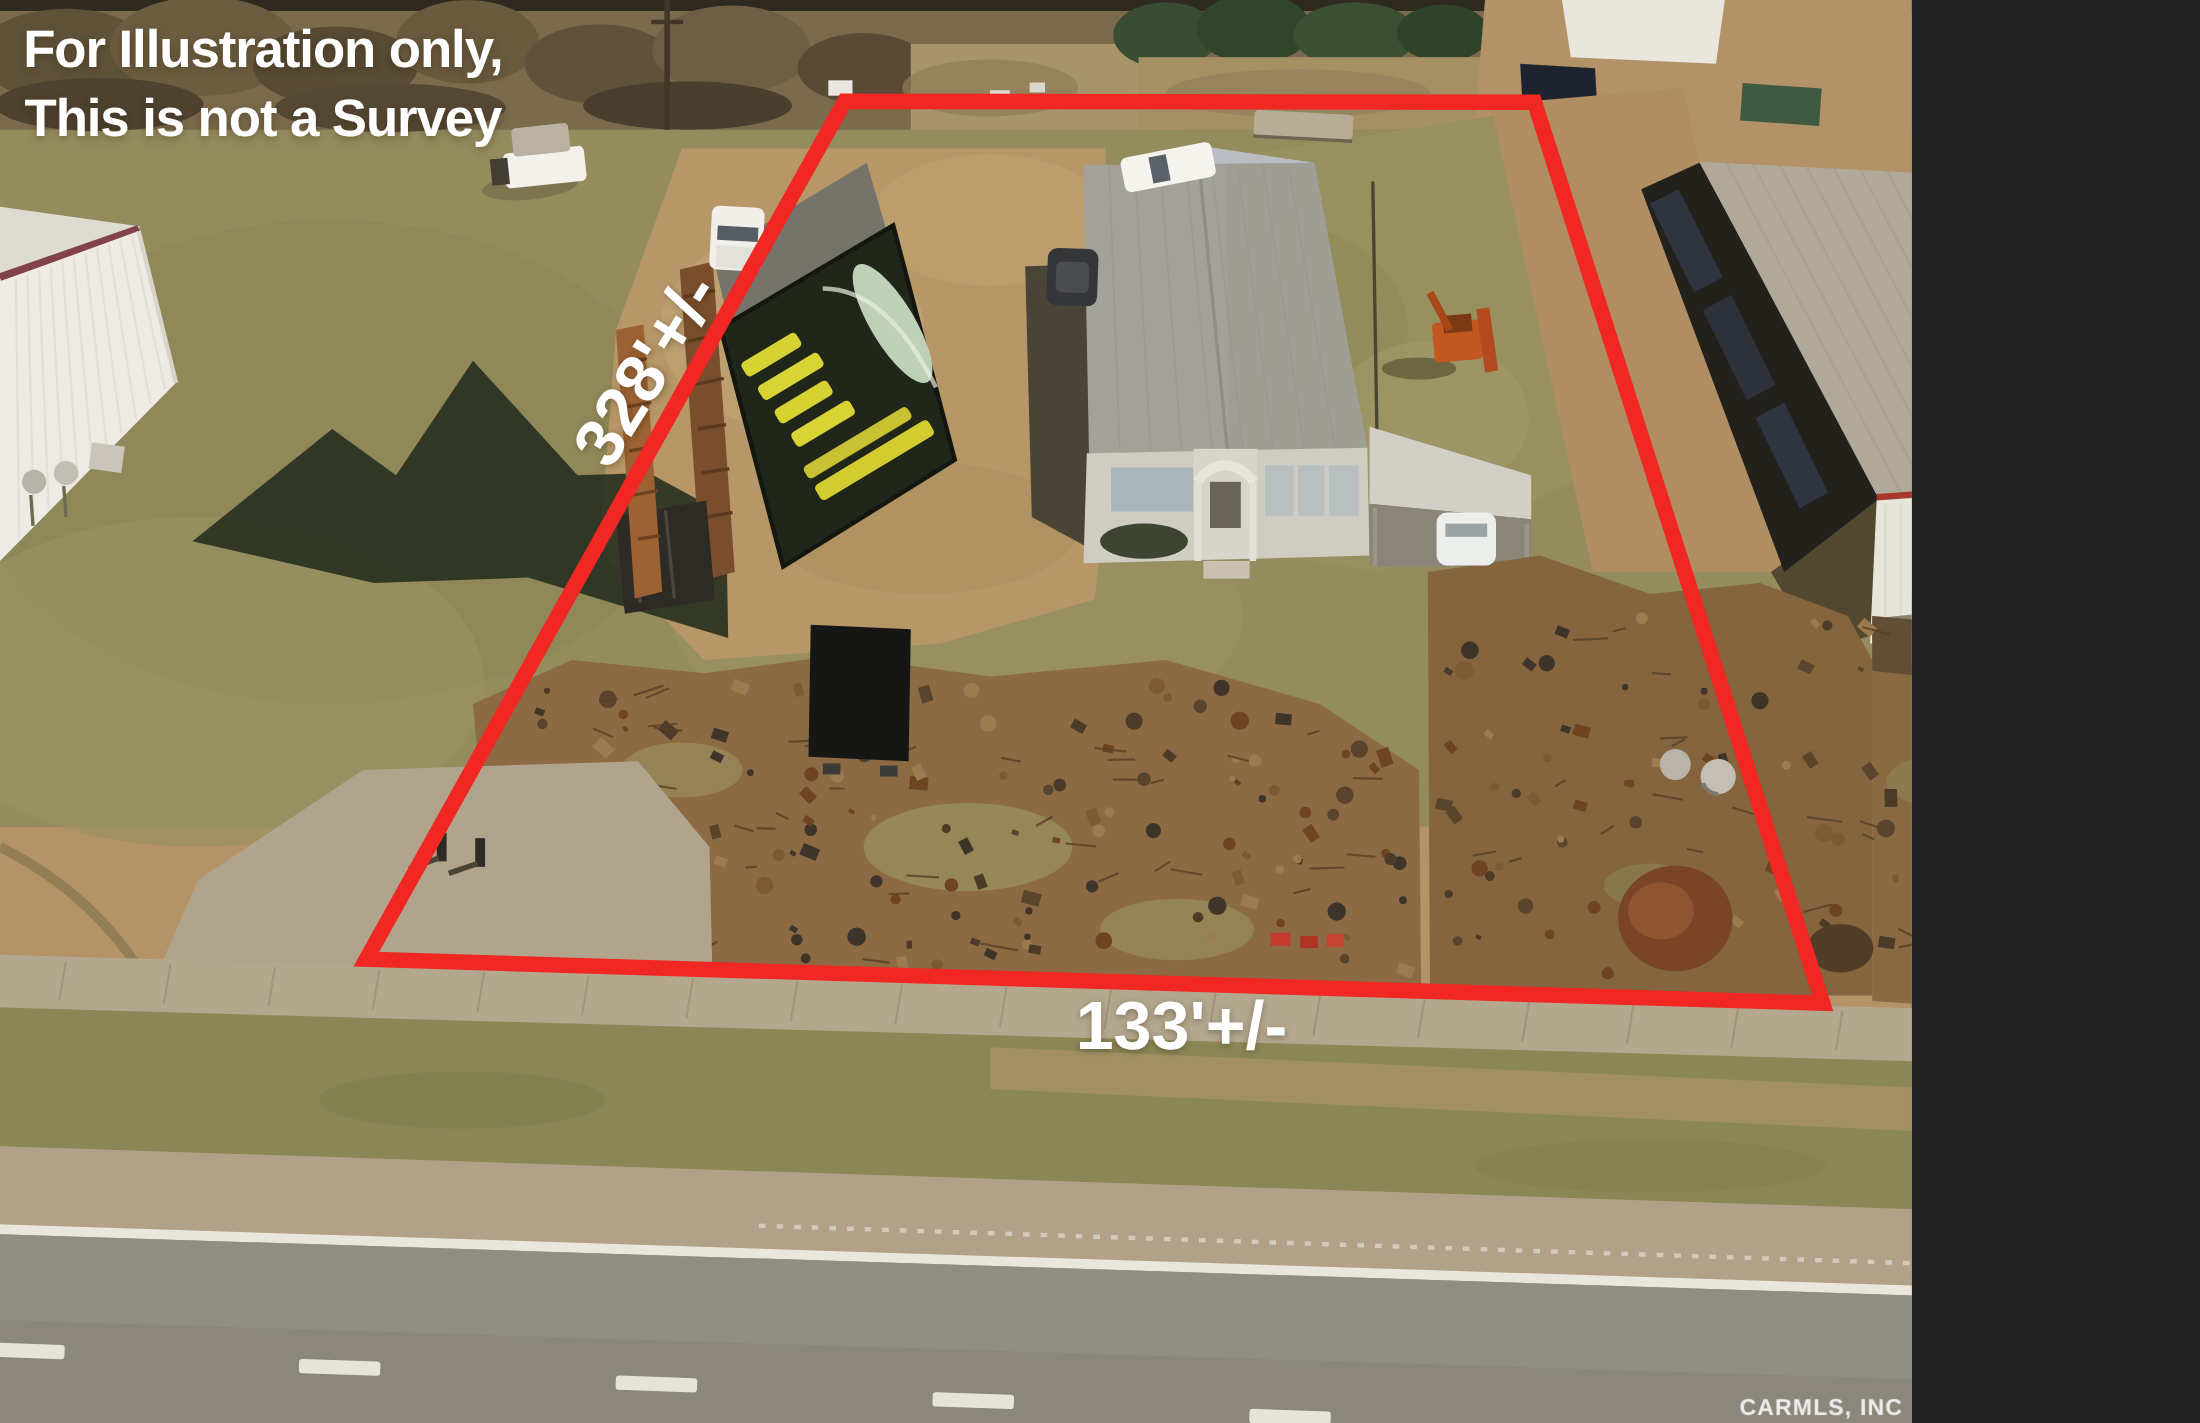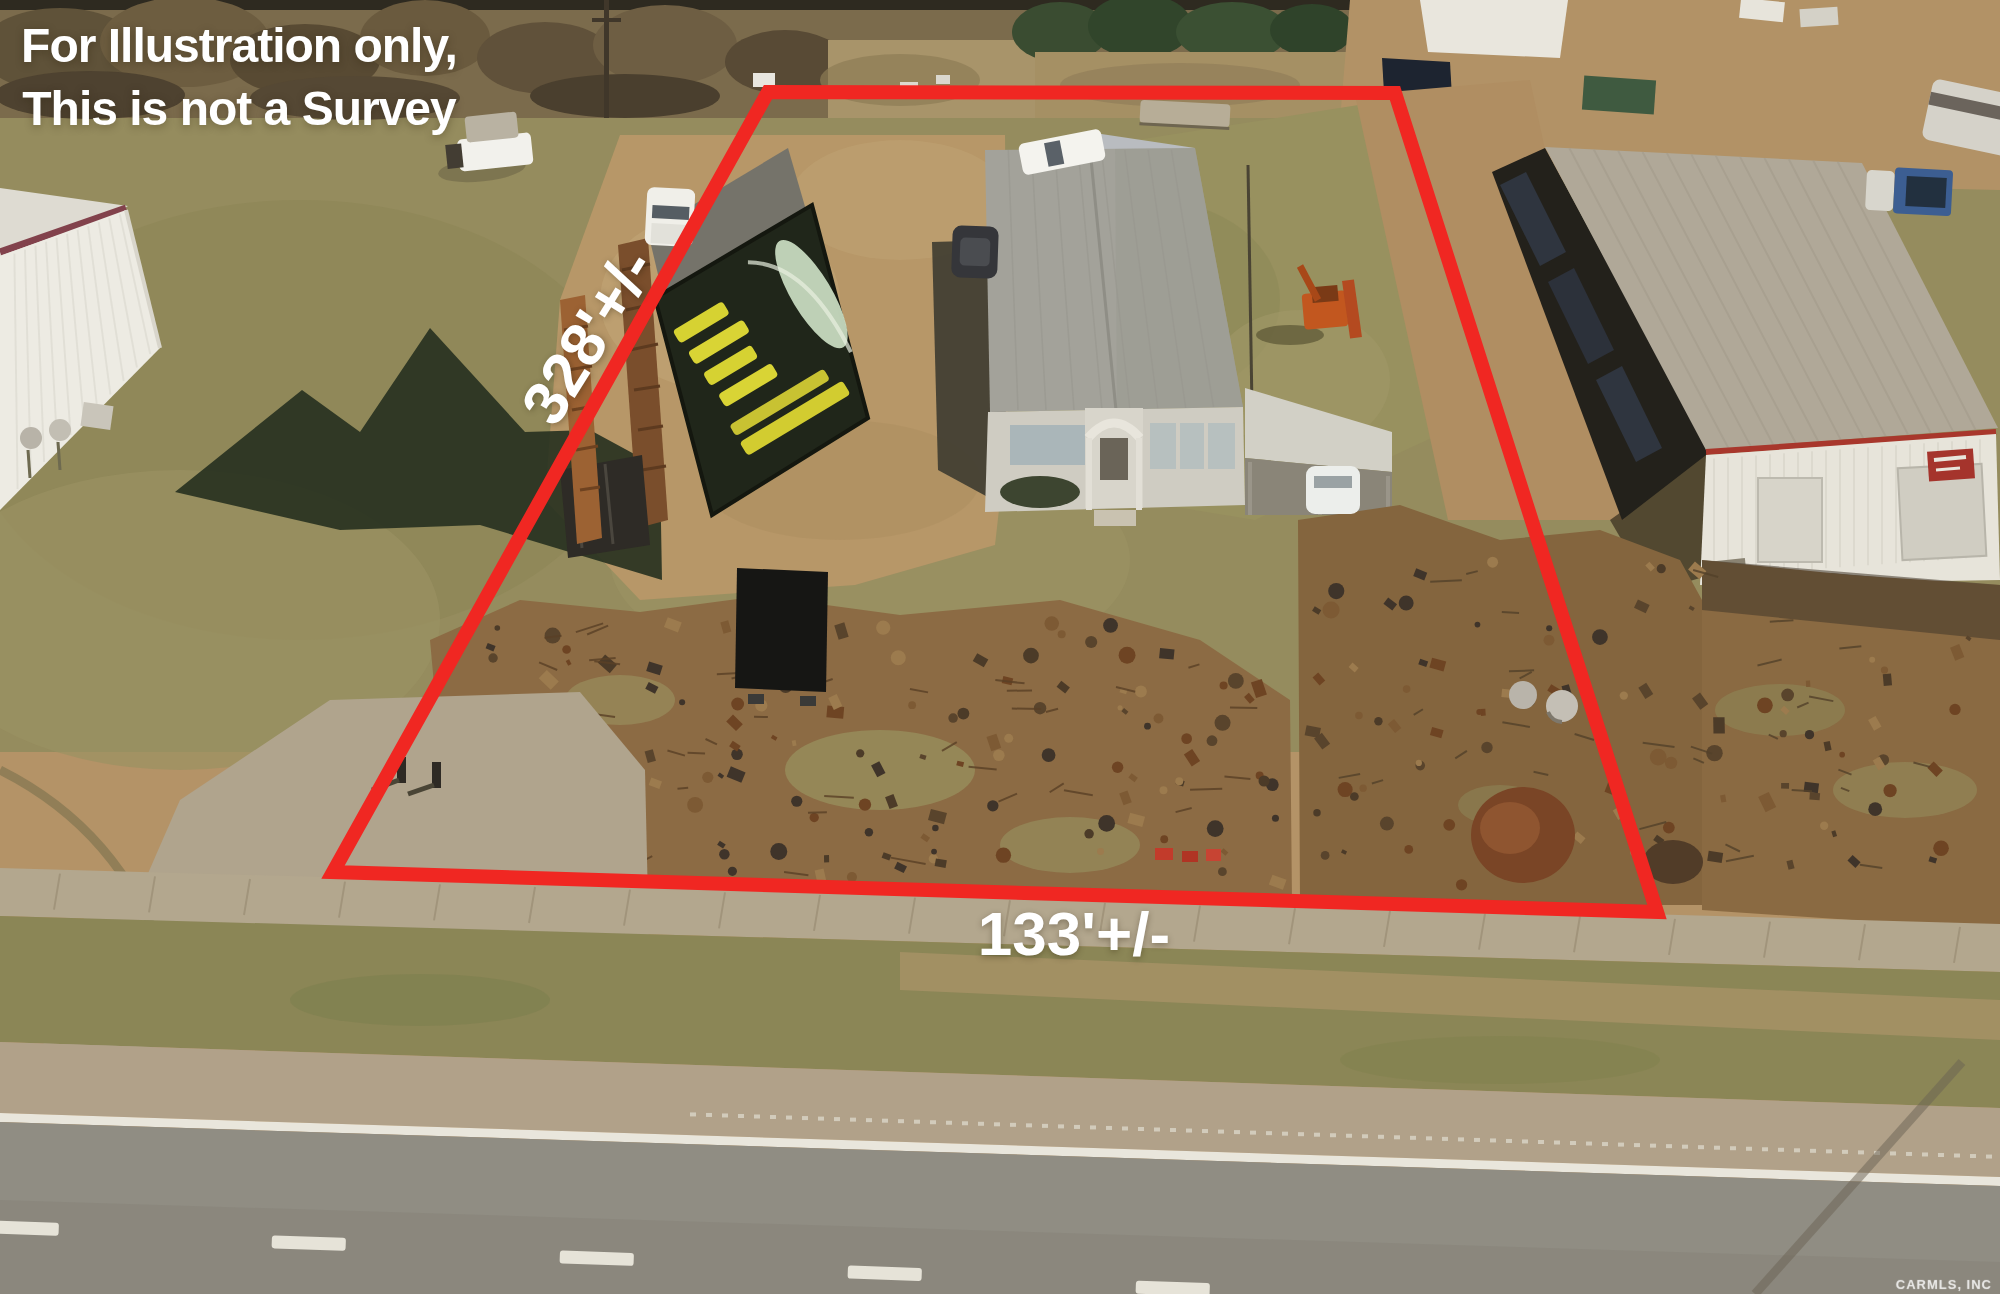--- a/index.html
+++ b/index.html
@@ -1,31 +1,31 @@
 <!DOCTYPE html>
 <html><head>
 <meta charset="utf-8">
 <style>
   html,body{margin:0;padding:0;background:#222;}
   .canvas{
-    position:relative;width:2000px;height:1294px;overflow:hidden;
+    position:relative;width:1738px;height:1294px;overflow:hidden;
     font-family:"Liberation Sans",sans-serif;background:#be185d;
   }
   .canvas svg{position:absolute;left:0;top:0;}
   .anno-text{position:absolute;color:#fff;font-weight:bold;white-space:nowrap;}
   .disclaimer{
     left:0;top:14px;width:478px;text-align:center;
     font-size:48px;line-height:1.32;letter-spacing:-1px;
     text-shadow:0 2px 8px rgba(40,30,10,.35);
   }
   .dim{font-size:62px;letter-spacing:0;text-shadow:0 2px 6px rgba(40,30,10,.35);}
   .dim-left{left:588px;top:336px;transform:translate(-50%,-50%) rotate(-58deg);}
   .dim-bottom{left:1042px;top:933px;transform:translate(-50%,-50%);}
   .watermark{
-    position:absolute;right:8px;bottom:2px;font-size:13px;font-weight:bold;
+    position:absolute;right:8px;bottom:2px;font-size:21px;font-weight:bold;
     letter-spacing:1px;color:rgba(255,255,255,0.28);
     text-shadow:0 0 1px rgba(255,255,255,.8);
   }
 </style>
 </head>
 <body>
 
 <div class="canvas">
 
 <svg width="2000" height="1294" viewBox="0 0 2000 1294">

